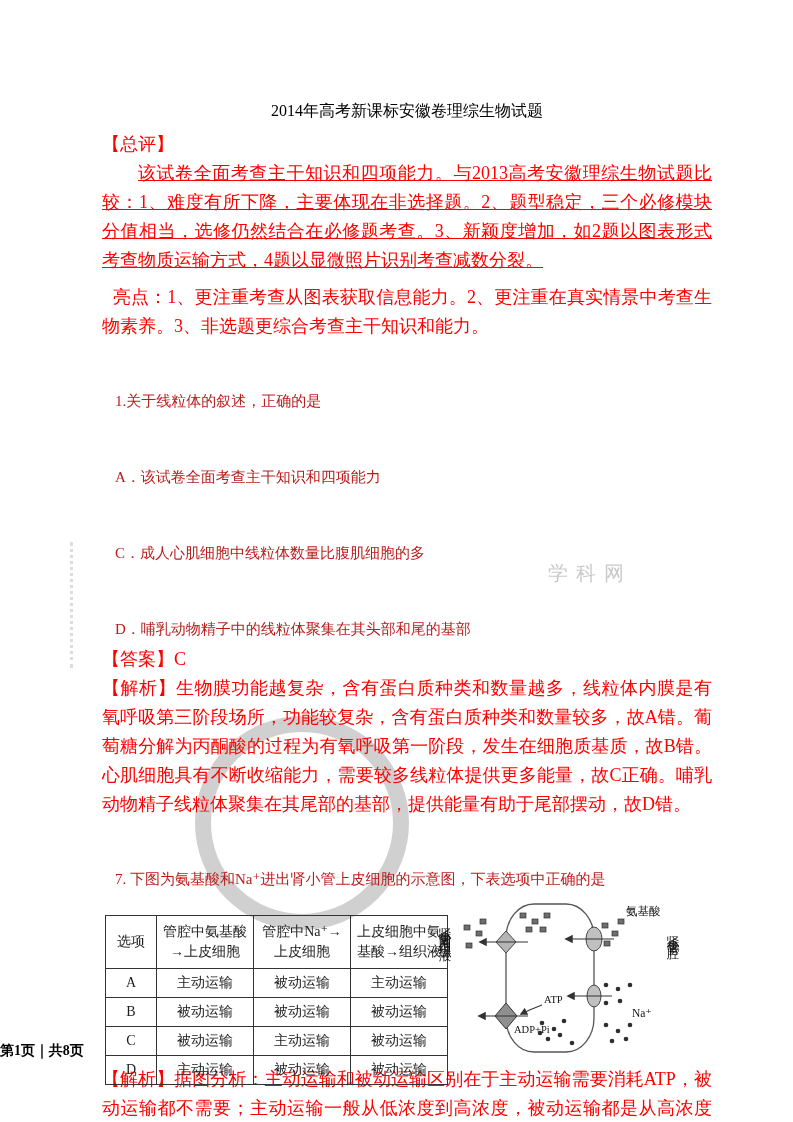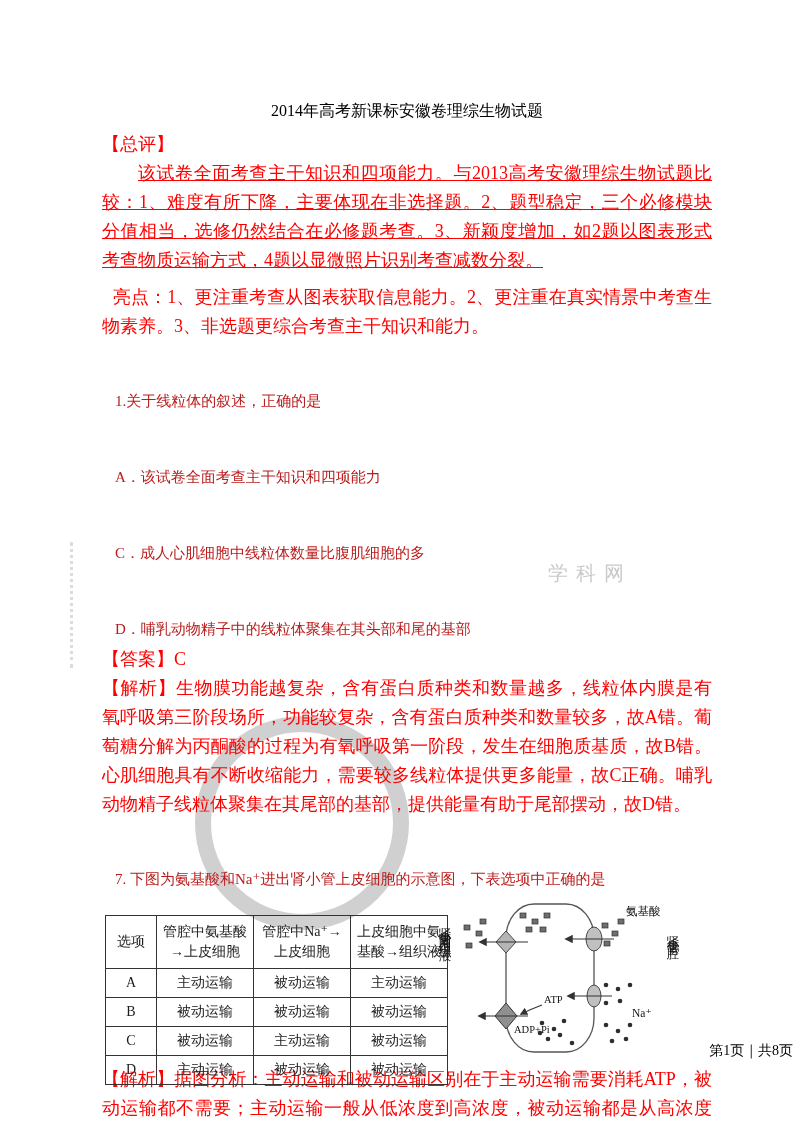--- a/index.html
+++ b/index.html
@@ -84,23 +84,23 @@
   }
   .vlabel.vl { margin-top: 18px; margin-right: 2px; }
   .vlabel.vr { margin-top: 26px; margin-left: 2px; }
   .cell-svg text { font-family: "Liberation Serif", "DejaVu Serif", serif; }
   
   .footer {
     position: absolute;
     top: 1042px;
     left: 0;
     width: 100%;
-    text-align: right;
+    text-align: left;
     font-size: 14px;
-    font-weight: normal;
+    font-weight: bold;
     color: #000;
   }
   
   .wm-ring {
     position: absolute;
     left: 195px;
     top: 716px;
     width: 182px;
     height: 182px;
     border: 16px solid rgba(85, 85, 85, 0.28);

